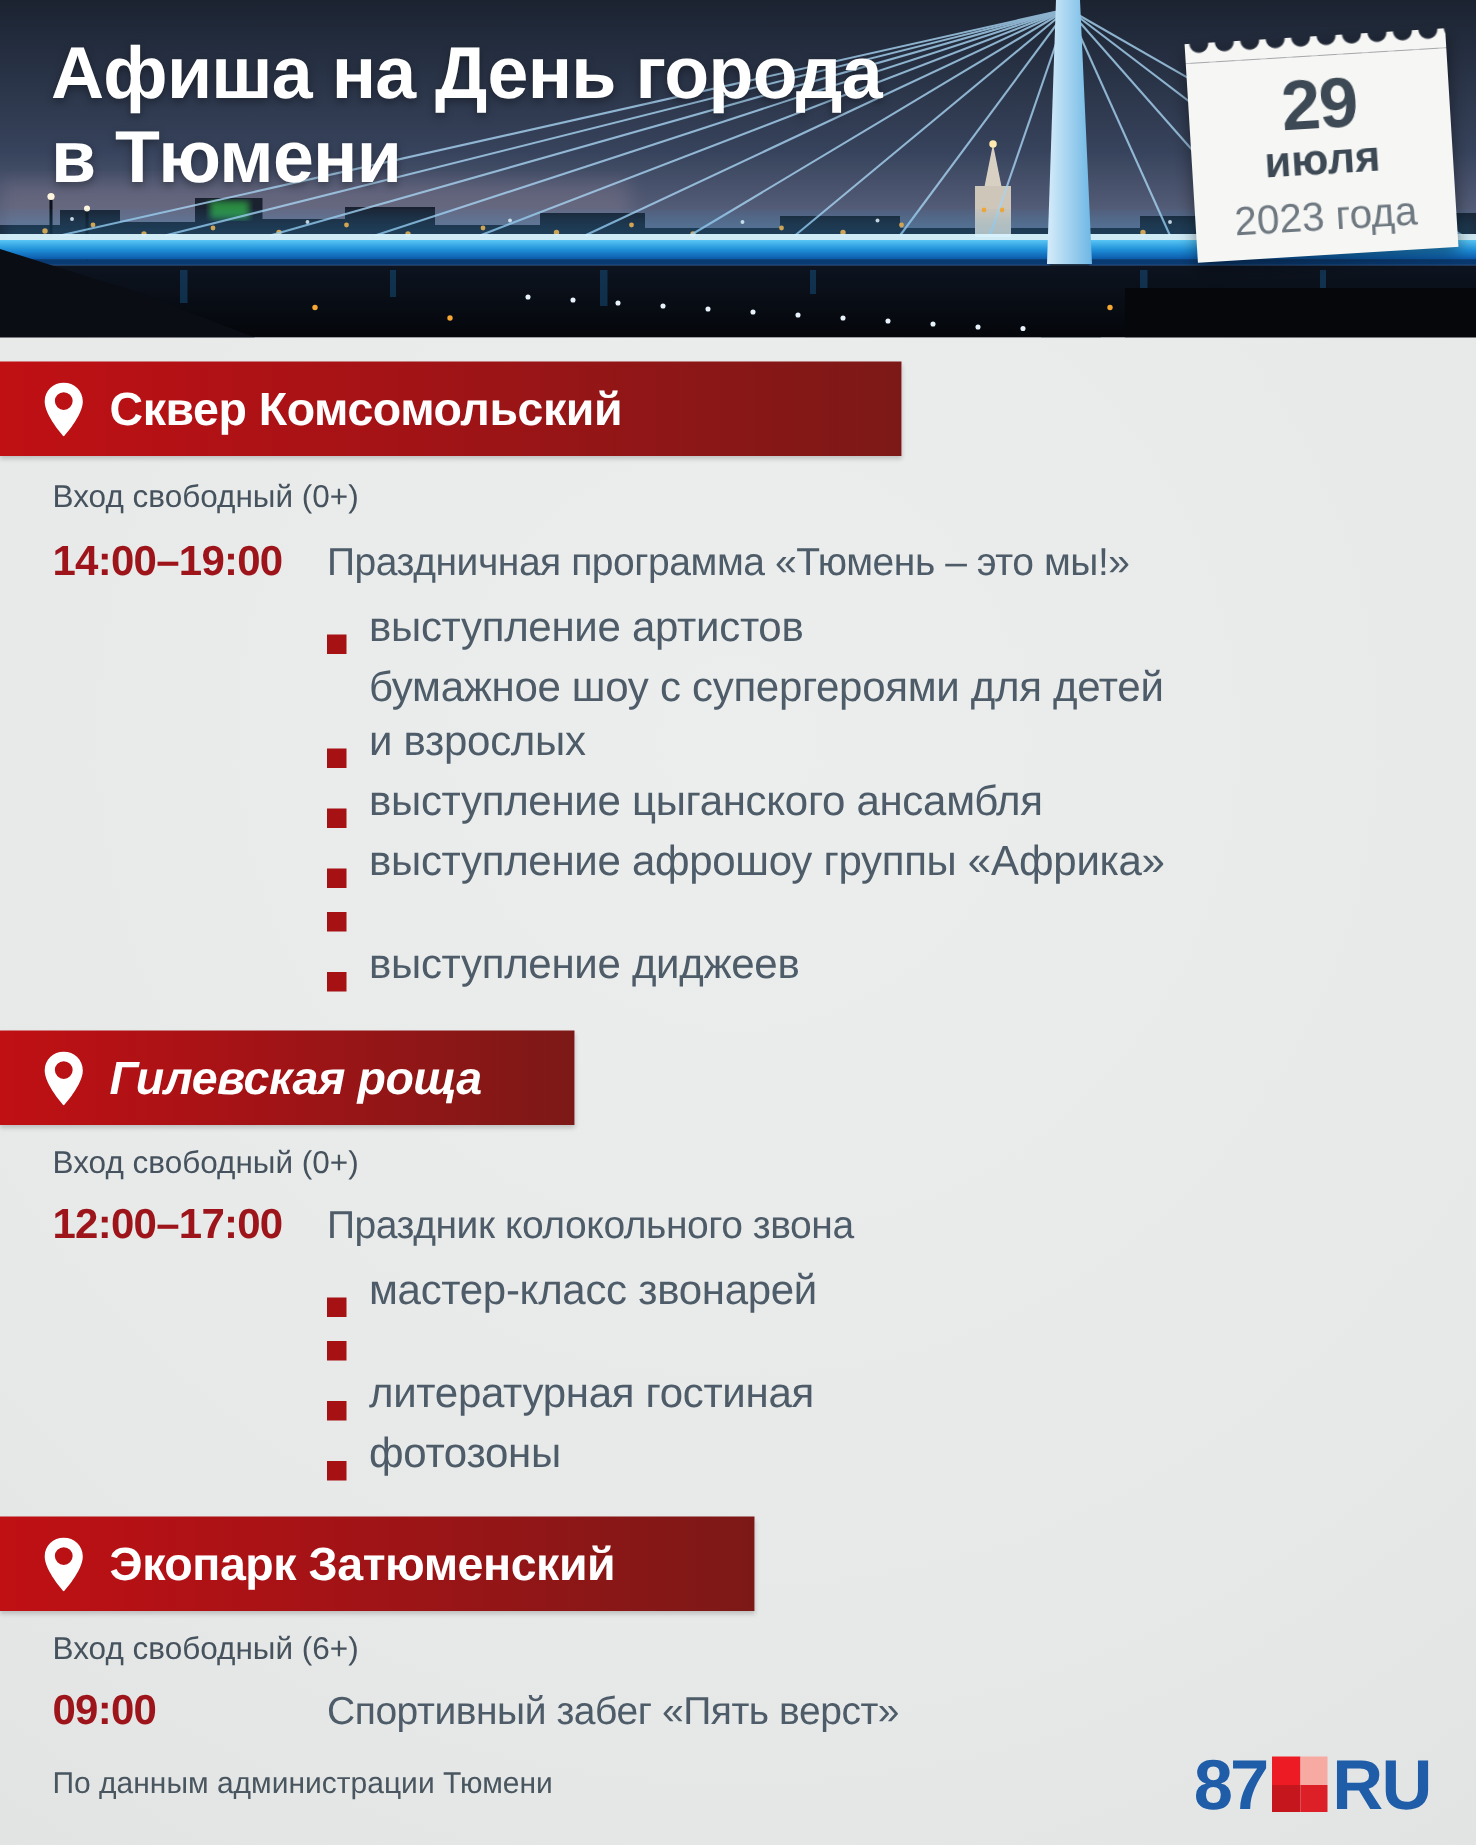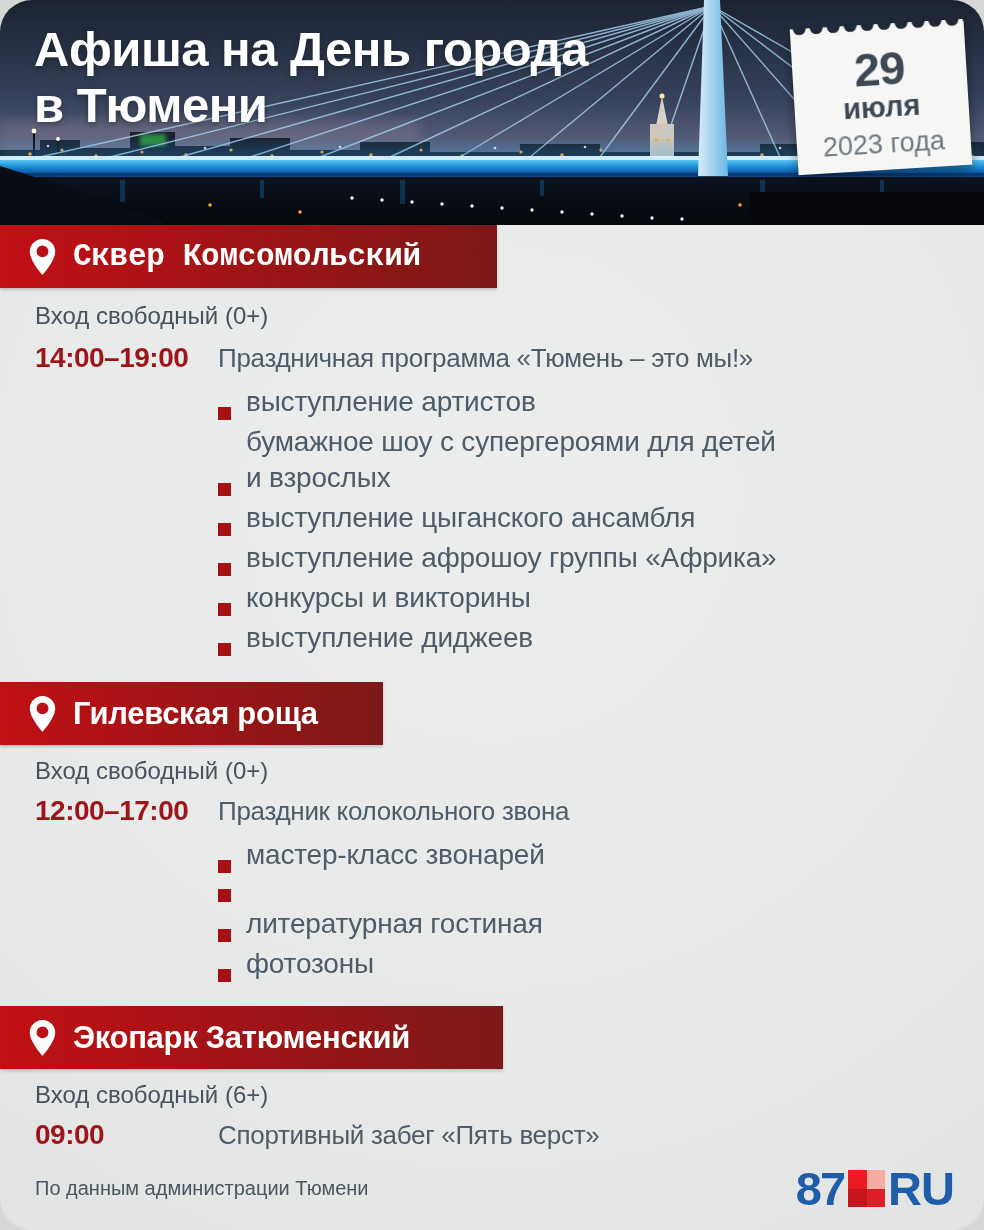--- a/index.html
+++ b/index.html
@@ -2,21 +2,21 @@
 <html lang="ru"><head>
 <meta charset="utf-8">
 <style>
   * { margin:0; padding:0; box-sizing:border-box; }
   html,body { width:984px; }
   body { font-family:"Liberation Sans","DejaVu Sans",sans-serif; background:#d7d9d9; }
   .poster{
     width:984px; height:1230px; overflow:hidden; position:relative;
     background:#e9ebea;
     background-image:radial-gradient(circle at 50% 40%, #eceeed 0%, #e7e9e8 70%, #e2e4e4 100%);
-    display:flex; flex-direction:column;border-radius:32px;
+    display:flex; flex-direction:column;
   }
 
   
   .photo{ position:relative; width:984px; height:225px; flex:0 0 auto; overflow:hidden; }
   .photo svg{ display:block; }
   .head-title{
     position:absolute; left:34px; top:22px; color:#ffffff;
     font-size:49px; font-weight:800; line-height:1.14; letter-spacing:-0.5px;
     text-shadow:0 2px 6px rgba(0,0,0,.35);
   }
@@ -39,25 +39,25 @@
 
   
   .loc-badge{
     height:63px; display:flex; align-items:center; gap:17px; padding-left:29px;
     background:linear-gradient(90deg,#c01014 0%, #a31316 45%, #7c1917 100%);
     box-shadow:0 2px 3px rgba(0,0,0,.18);
     flex:0 0 auto;
   }
   .loc-badge .pin{ width:27px; height:36px; flex:0 0 auto; }
   .loc-label{ color:#ffffff; font-size:31px; font-weight:800; letter-spacing:-0.3px; white-space:nowrap; }
-  .w0{ width:497px; margin-top:0;font-family:Liberation Mono, monospace; }
-  .w1{ width:383px; margin-top:22px; }
+  .w0{ width:601px; margin-top:16px; }
+  .w1{ width:383px; margin-top:22px;font-style:italic; }
   .w2{ width:503px; margin-top:20px; }
 
-  .admission{ margin:12px 0 0 35px; font-size:24px; color:#46535e; height:32px; line-height:32px; }
+  .admission{ margin:12px 0 0 35px; font-size:21px; color:#46535e; height:32px; line-height:32px; }
   .s1 .admission, .s2 .admission{ margin-top:10px; }
 
   .program-row{ display:flex; margin:6px 0 0 35px; align-items:center; }
   .s1 .program-row, .s2 .program-row{ margin-top:4px; }
   .time{ width:183px; flex:0 0 auto; font-size:28px; font-weight:800; color:#9d151a; letter-spacing:-0.5px; }
   .event-title{ font-size:26px; color:#4d5c68; line-height:40px; letter-spacing:-0.3px; }
 
   ul.bullet-list{ list-style:none; margin:6px 0 0 218px; }
   ul.bullet-list li{ display:flex; align-items:flex-end; margin-bottom:4px; }
   .sq{ width:13px; height:13px; background:#a61113; flex:0 0 auto; margin:12px 15px 0 0; }
@@ -266,21 +266,20 @@
         <li>
       <span class="sq"></span>
       <span class="btxt">выступление цыганского ансамбля</span>
     </li>
         <li>
       <span class="sq"></span>
       <span class="btxt">выступление афрошоу группы «Африка»</span>
     </li>
         <li>
       <span class="sq"></span>
-      <span class="btxt">конкурсы и викторины</span>
     </li>
         <li>
       <span class="sq"></span>
       <span class="btxt">выступление диджеев</span>
     </li>
       </ul>
   </section>
 
   <section class="s1">
     <div class="loc-badge w1">

